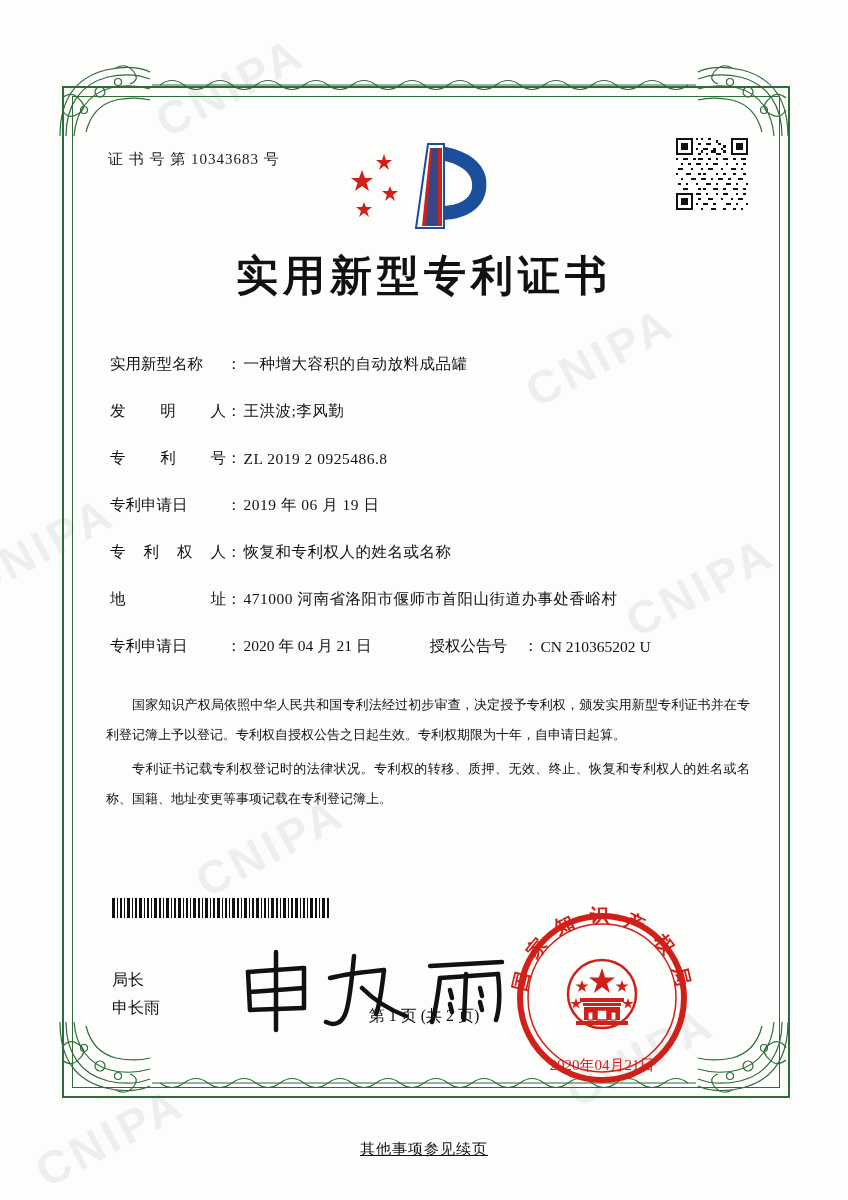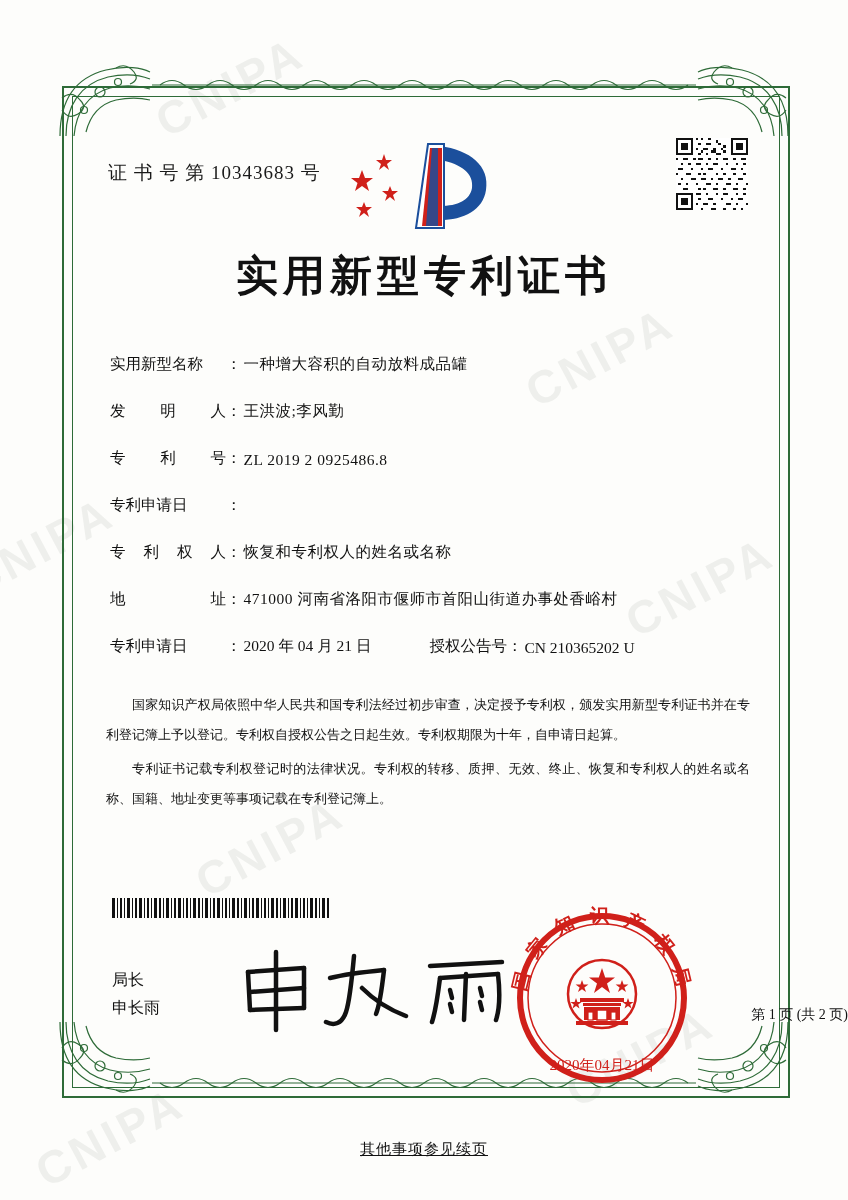--- a/index.html
+++ b/index.html
@@ -91,22 +91,22 @@
     left: 62px;
     top: 86px;
     width: 724px;
     height: 1008px;
     z-index: 5;
   }
 
   .cert-no {
     position: absolute;
     left: 46px;
-    top: 74px;
-    font-size: 19px;
+    top: 64px;
+    font-size: 15px;
     color: #1a1a1a;
     letter-spacing: 1px;
   }
 
   .qr {
     position: absolute;
     right: 38px;
     top: 52px;
     width: 72px;
     height: 72px;
@@ -136,40 +136,40 @@
   }
 
   .fields {
     position: absolute;
     left: 48px;
     top: 268px;
     right: 40px;
   }
   .field-row {
     display: flex;
-    align-items: flex-end;
+    align-items: center;
     margin-bottom: 26px;
     font-size: 15.5px;
     color: #111;
   }
   .field-label {
     width: 116px;
     flex: 0 0 116px;
     letter-spacing: 0px;
   }
   .field-label.spread {
     display: flex;
     justify-content: space-between;
   }
   .field-label.spread span { display: inline-block; }
   .field-colon { margin: 0 2px 0 0; }
   .field-value { flex: 1 1 auto; letter-spacing: 0.5px; }
   .field-row .inline-second-label {
     margin-left: 58px;
-    margin-right: 0;
+    margin-right: 16px;
   }
 
   .paras {
     position: absolute;
     left: 44px;
     right: 36px;
     top: 604px;
     font-size: 13px;
     line-height: 30px;
     color: #111;
@@ -208,22 +208,22 @@
     top: 812px;
     width: 200px;
     height: 200px;
   }
 
   .page-footer {
     position: absolute;
     left: 0;
     right: 0;
     top: 1006px;
-    text-align: right;
-    font-size: 14px;
+    text-align: center;
+    font-size: 16px;
     color: #111;
     z-index: 5;
   }
   .outside-note {
     position: absolute;
     left: 0;
     right: 0;
     top: 1140px;
     text-align: center;
     font-size: 15px;
@@ -483,20 +483,21 @@
           <span>利</span>
           <span>号</span>
         </span>
         <span class="field-colon">：</span>
         <span class="field-value">ZL 2019 2 0925486.8</span>
       </div>
 
       <div class="field-row">
         <span class="field-label">专利申请日</span>
         <span class="field-colon">：</span>
+        <span class="field-value">2019 年 06 月 19 日</span>
       </div>
 
       <div class="field-row">
         <span class="field-label spread">
           <span>专</span>
           <span>利</span>
           <span>权</span>
           <span>人</span>
         </span>
         <span class="field-colon">：</span>

